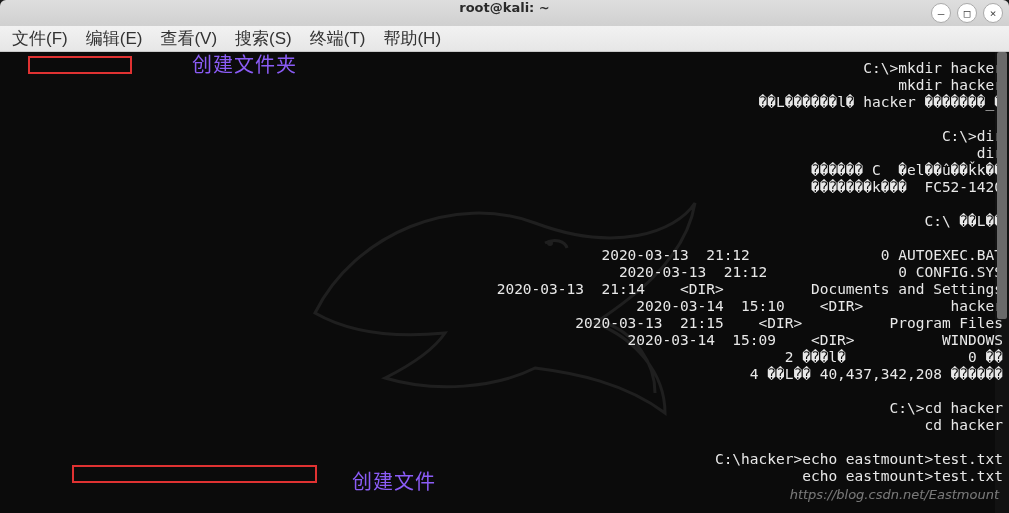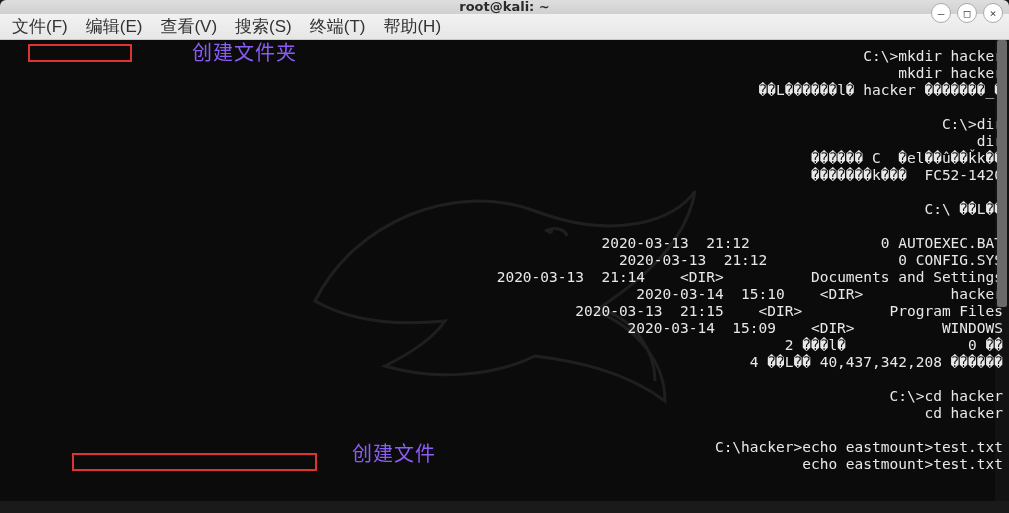--- a/index.html
+++ b/index.html
@@ -5,24 +5,24 @@
 * { margin: 0; padding: 0; box-sizing: border-box; }
 body {
   width: 1009px; height: 513px;
   background: #1a1a1a;
   font-family: "DejaVu Sans Mono", "Courier New", monospace;
   font-size: 14.5px;
   color: #e8e8e8;
   overflow: hidden;
 }
 .titlebar {
-  height: 14px;
+  height: 26px;
   background: linear-gradient(#dedede,#d0d0d0);
   display: flex;
-  align-items: flex-end;
+  align-items: flex-start;
   justify-content: center;
   position: relative;
   border-top-left-radius: 6px;
   border-top-right-radius: 6px;
 }
 .titlebar .title {
   font-family: "DejaVu Sans", sans-serif;
   font-size: 13px;
   color: #2a2a2a;
   font-weight: bold;
@@ -87,21 +87,21 @@
 .hl2 { left: 72px; top: 413px; width: 245px; height: 18px; }
 .annot {
   position: absolute;
   color: #8b5cf6;
   font-family: "SimSun","Noto Sans CJK SC",sans-serif;
   font-size: 20px;
   pointer-events: none;
   letter-spacing: 1px;
 }
 .a1 { left: 192px; top: 3px; }
-.a2 { left: 352px; top: 404px; }
+.a2 { left: 352px; top: 420px; }
 .scrollbar {
   position:absolute; right:0; top:0; bottom:0; width:14px;
   background: rgba(255,255,255,0.03);
 }
 .scroll-thumb {
   position:absolute; left:2px; right:2px; top:0; height:58%;
   background:#6a6a6a; border-radius:2px;
 }
 .watermark {
   position:absolute; right:10px; bottom:10px;
@@ -167,13 +167,14 @@
 
   <div class="hl-box hl1"></div>
   <div class="hl-box hl2"></div>
   <div class="annot a1">创建文件夹</div>
   <div class="annot a2">创建文件</div>
 
   <div class="scrollbar">
     <div class="scroll-thumb"></div>
   </div>
 
+  <div class="watermark">https://blog.csdn.net/Eastmount</div>
 </div>
 
 </body></html>

